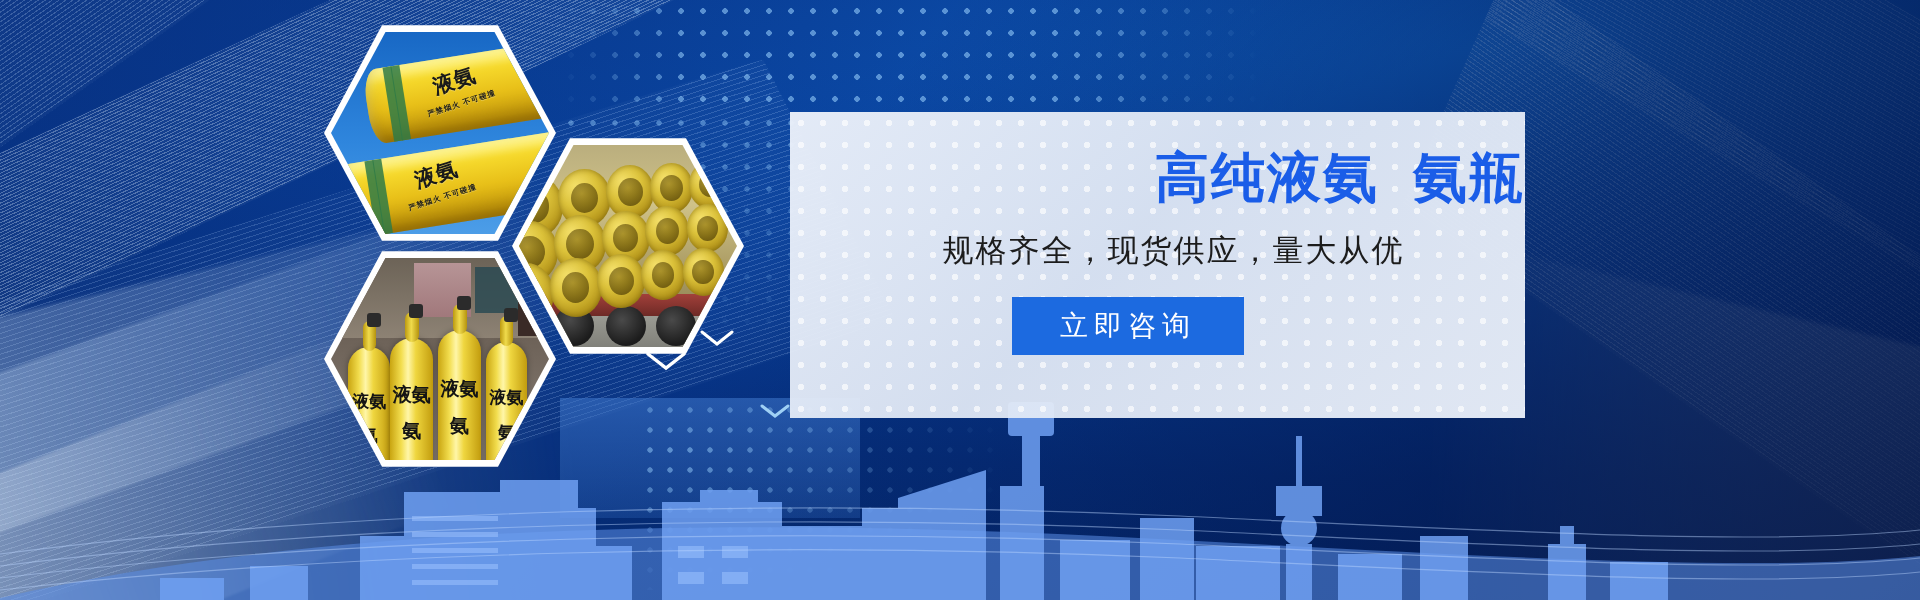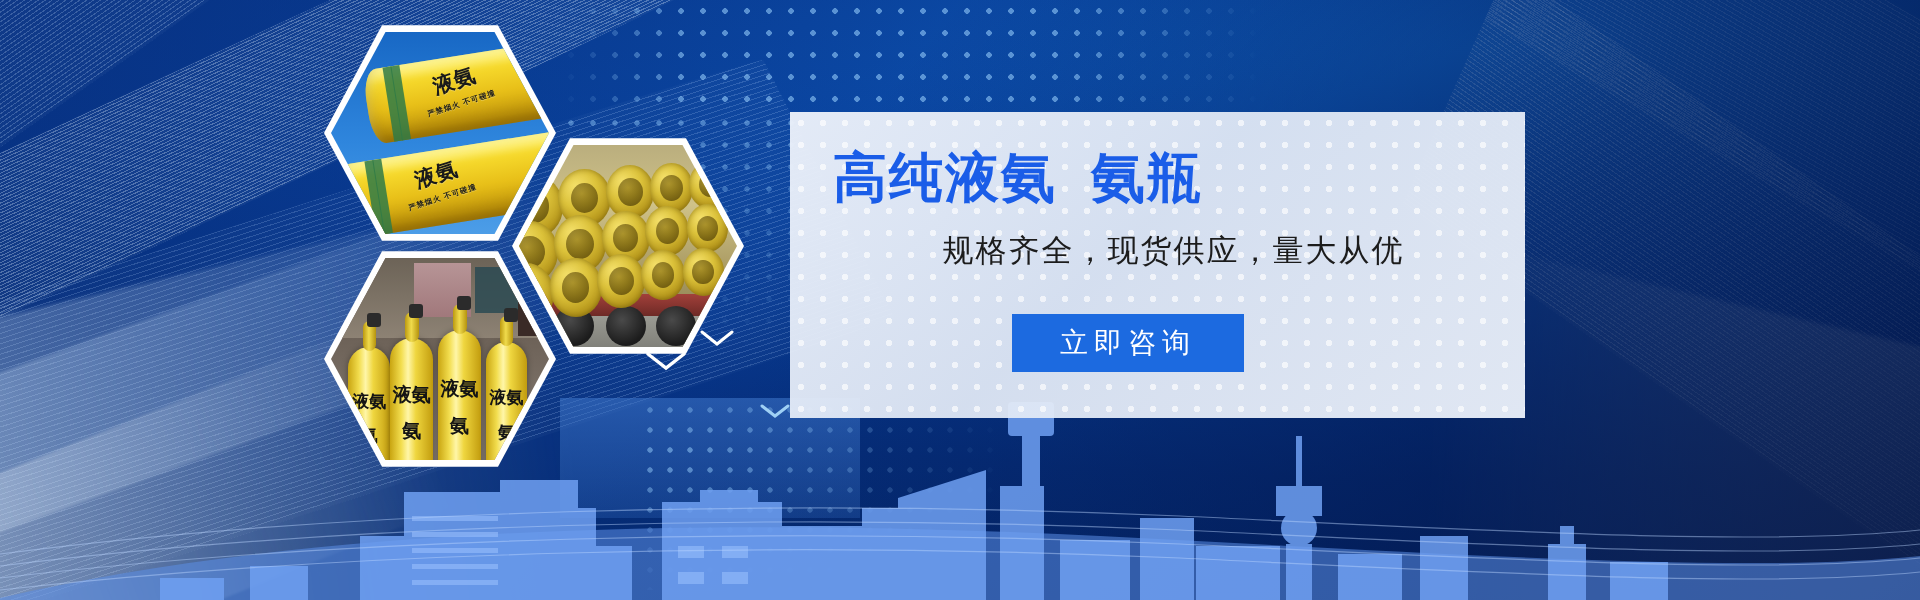--- a/index.html
+++ b/index.html
@@ -133,29 +133,29 @@
   .cyl .valve{position:absolute;left:44%;top:-34px;width:14px;height:14px;border-radius:3px;background:#2b2b2b;}
   .cyl .ctxt{position:absolute;left:0;right:0;color:#141414;text-align:center;font-weight:700;}
 
   
   .panel{position:absolute;left:790px;top:112px;width:735px;height:306px;
     background:linear-gradient(135deg,rgba(236,241,250,.96) 0%,rgba(225,233,246,.94) 45%,rgba(233,239,249,.96) 100%);}
   .panel-dots{position:absolute;inset:0;
     background-image:radial-gradient(circle, rgba(255,255,255,.85) 3px, rgba(0,0,0,0) 3.4px);
     background-size:22px 22px;opacity:.75;}
 
-  .headline{position:absolute;left:0;right:0;top:38px;text-align:left;
+  .headline{position:absolute;left:0;right:0;top:38px;text-align:right;
     color:#1a5de8;font-size:54px;font-weight:700;letter-spacing:2px;line-height:1;
-    white-space:pre;margin-left:43px;}
+    white-space:pre;}
   .subline{position:absolute;left:0;right:0;top:123px;text-align:center;
     color:#1c1c1c;font-size:31px;font-weight:400;letter-spacing:2px;line-height:1;padding-left:32px;}
   .cta{position:absolute;left:222px;top:185px;width:232px;height:58px;
     background:#1c6ae0;color:#fff;font-size:28px;letter-spacing:6px;font-weight:400;
     display:flex;align-items:center;justify-content:center;cursor:pointer;border:0;
-    font-family:Liberation Sans, sans-serif;margin-top:17px;}
+    font-family:Liberation Sans, sans-serif;}
 
   
   .bird{position:absolute;pointer-events:none;}
 </style>
 </head>
 <body>
 
 <div class="stage">
 
   <div class="bg-base"></div>

